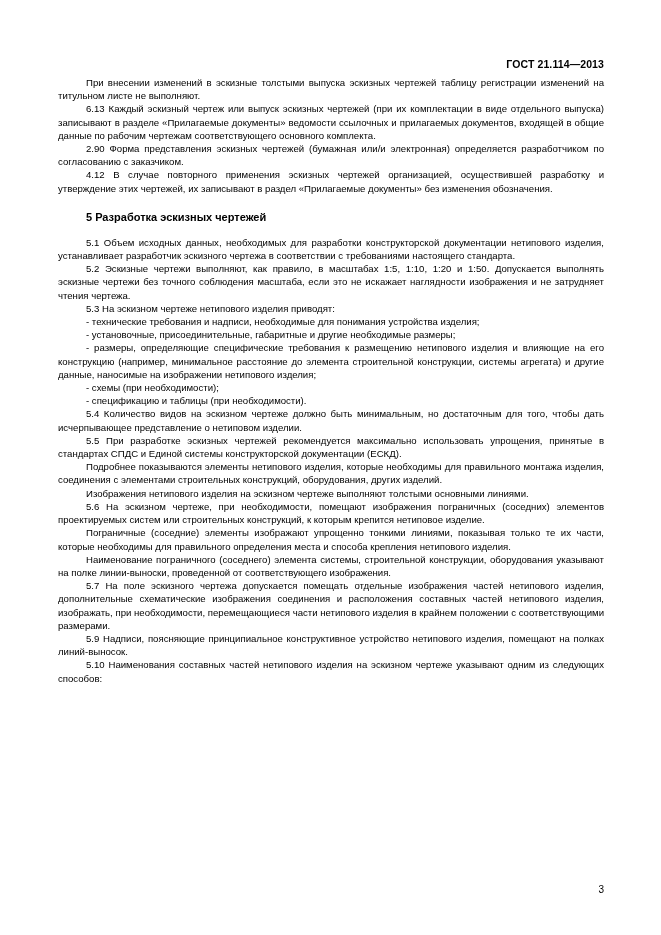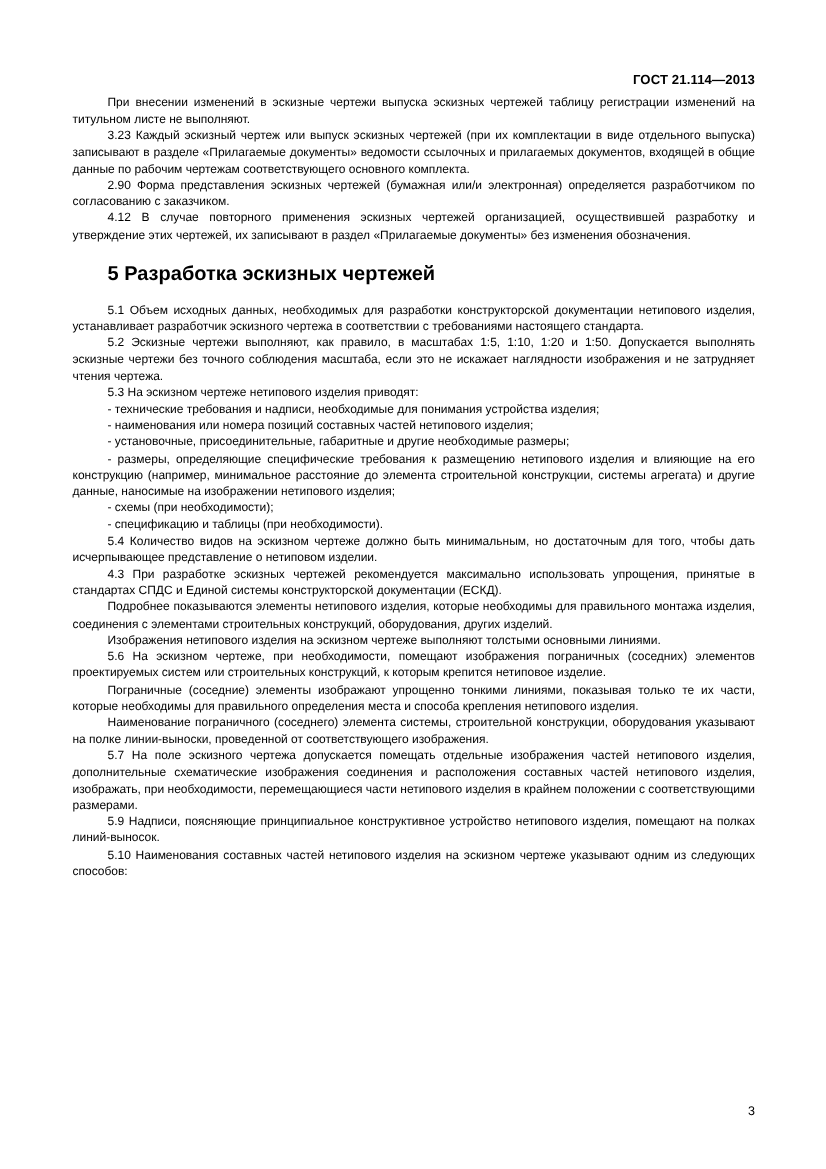--- a/index.html
+++ b/index.html
@@ -43,21 +43,21 @@
     text-align: justify;
     text-justify: inter-word;
   }
   p.ind {
     text-indent: 28px;
   }
   p.dash {
     text-indent: 28px;
   }
   h2.section {
-    font-size: 16px;
+    font-size: 11px;
     font-weight: bold;
     margin: 16px 0 13px 0;
     text-indent: 28px;
     text-align: left;
   }
   .pagenum {
     position: absolute;
     right: 57px;
     top: 884px;
     font-size: 10px;
@@ -65,38 +65,37 @@
 </style>
 </head>
 <body>
 
 <div class="page">
 
   <div class="header">ГОСТ 21.114—2013</div>
 
   <div class="content">
 
-    <p class="ind">При внесении изменений в эскизные чертежи выпуска эскизных чертежей таблицу регистрации изменений на титульном листе не выполняют.</p>
-    <p class="ind">3.23 Каждый эскизный чертеж или выпуск эскизных чертежей (при их комплектации в виде отдельного выпуска) записывают в разделе «Прилагаемые документы» ведомости ссылочных и прилагаемых документов, входящей в общие данные по рабочим чертежам соответствующего основного комплекта.</p>
+    <p class="ind">При внесении изменений в эскизные толстыми выпуска эскизных чертежей таблицу регистрации изменений на титульном листе не выполняют.</p>
+    <p class="ind">6.13 Каждый эскизный чертеж или выпуск эскизных чертежей (при их комплектации в виде отдельного выпуска) записывают в разделе «Прилагаемые документы» ведомости ссылочных и прилагаемых документов, входящей в общие данные по рабочим чертежам соответствующего основного комплекта.</p>
     <p class="ind">2.90 Форма представления эскизных чертежей (бумажная или/и электронная) определяется разработчиком по согласованию с заказчиком.</p>
     <p class="ind">4.12 В случае повторного применения эскизных чертежей организацией, осуществившей разработку и утверждение этих чертежей, их записывают в раздел «Прилагаемые документы» без изменения обозначения.</p>
 
     <h2 class="section">5 Разработка эскизных чертежей</h2>
 
     <p class="ind">5.1 Объем исходных данных, необходимых для разработки конструкторской документации нетипового изделия, устанавливает разработчик эскизного чертежа в соответствии с требованиями настоящего стандарта.</p>
     <p class="ind">5.2 Эскизные чертежи выполняют, как правило, в масштабах 1:5, 1:10, 1:20 и 1:50. Допускается выполнять эскизные чертежи без точного соблюдения масштаба, если это не искажает наглядности изображения и не затрудняет чтения чертежа.</p>
     <p class="ind">5.3 На эскизном чертеже нетипового изделия приводят:</p>
     <p class="dash">- технические требования и надписи, необходимые для понимания устройства изделия;</p>
-    <p class="dash">- наименования или номера позиций составных частей нетипового изделия;</p>
     <p class="dash">- установочные, присоединительные, габаритные и другие необходимые размеры;</p>
     <p class="dash">- размеры, определяющие специфические требования к размещению нетипового изделия и влияющие на его конструкцию (например, минимальное расстояние до элемента строительной конструкции, системы агрегата) и другие данные, наносимые на изображении нетипового изделия;</p>
     <p class="dash">- схемы (при необходимости);</p>
     <p class="dash">- спецификацию и таблицы (при необходимости).</p>
     <p class="ind">5.4 Количество видов на эскизном чертеже должно быть минимальным, но достаточным для того, чтобы дать исчерпывающее представление о нетиповом изделии.</p>
-    <p class="ind">4.3 При разработке эскизных чертежей рекомендуется максимально использовать упрощения, принятые в стандартах СПДС и Единой системы конструкторской документации (ЕСКД).</p>
+    <p class="ind">5.5 При разработке эскизных чертежей рекомендуется максимально использовать упрощения, принятые в стандартах СПДС и Единой системы конструкторской документации (ЕСКД).</p>
     <p class="ind">Подробнее показываются элементы нетипового изделия, которые необходимы для правильного монтажа изделия, соединения с элементами строительных конструкций, оборудования, других изделий.</p>
     <p class="ind">Изображения нетипового изделия на эскизном чертеже выполняют толстыми основными линиями.</p>
     <p class="ind">5.6 На эскизном чертеже, при необходимости, помещают изображения пограничных (соседних) элементов проектируемых систем или строительных конструкций, к которым крепится нетиповое изделие.</p>
     <p class="ind">Пограничные (соседние) элементы изображают упрощенно тонкими линиями, показывая только те их части, которые необходимы для правильного определения места и способа крепления нетипового изделия.</p>
     <p class="ind">Наименование пограничного (соседнего) элемента системы, строительной конструкции, оборудования указывают на полке линии-выноски, проведенной от соответствующего изображения.</p>
     <p class="ind">5.7 На поле эскизного чертежа допускается помещать отдельные изображения частей нетипового изделия, дополнительные схематические изображения соединения и расположения составных частей нетипового изделия, изображать, при необходимости, перемещающиеся части нетипового изделия в крайнем положении с соответствующими размерами.</p>
     <p class="ind">5.9 Надписи, поясняющие принципиальное конструктивное устройство нетипового изделия, помещают на полках линий-выносок.</p>
     <p class="ind">5.10 Наименования составных частей нетипового изделия на эскизном чертеже указывают одним из следующих способов:</p>
 
   </div>

